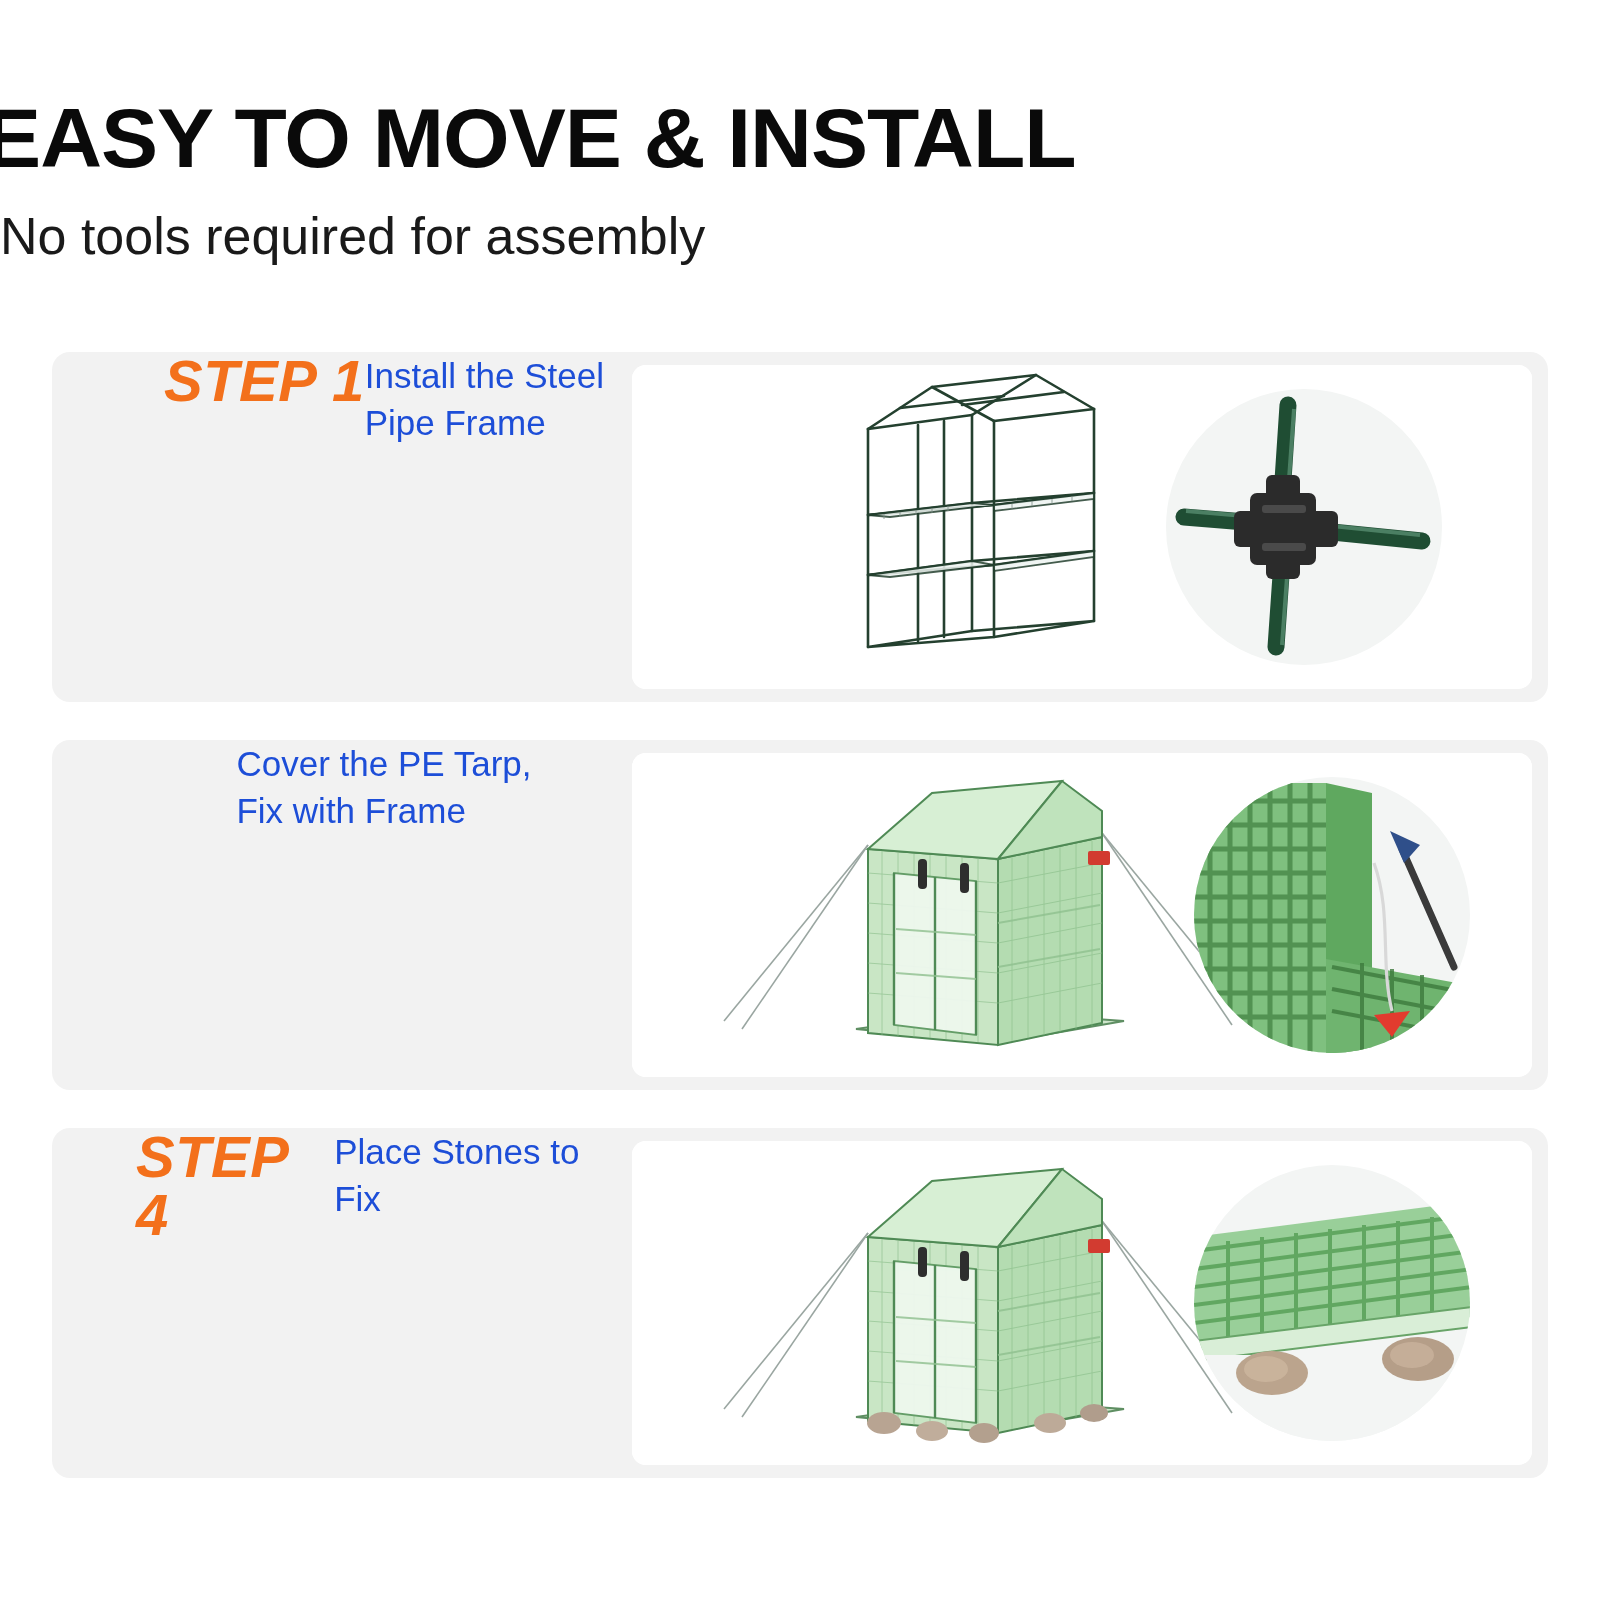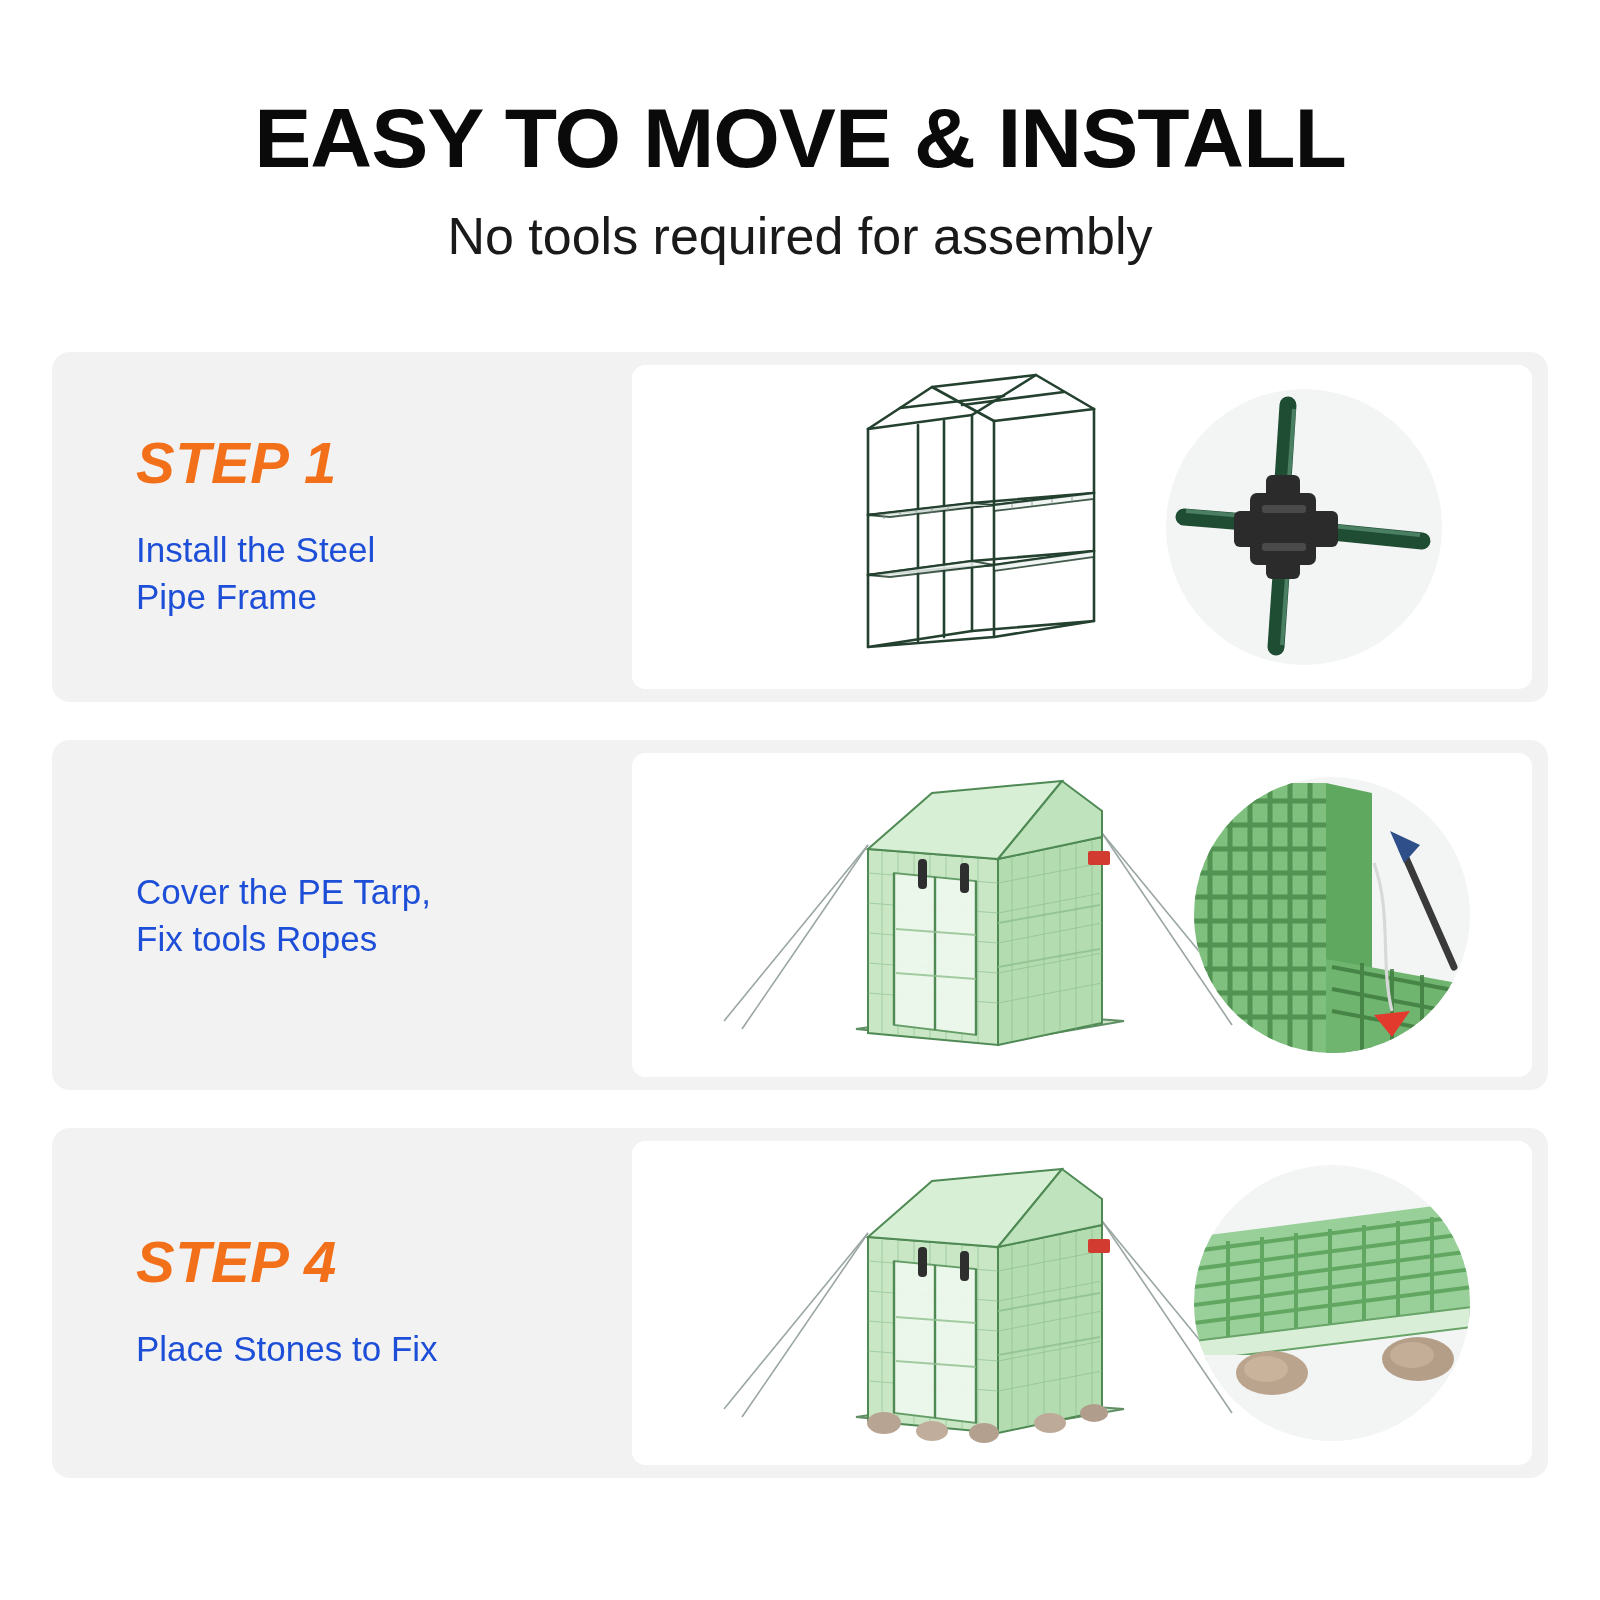--- a/index.html
+++ b/index.html
@@ -17,21 +17,20 @@
   .page {
     position: relative;
     width: 1600px;
     height: 1600px;
     background: #ffffff;
   }
 
   
   .header {
     padding-top: 96px;
-    text-align: center;
   }
   .main-title {
     font-family: "Liberation Sans", sans-serif;
     font-weight: bold;
     font-size: 84px;
     letter-spacing: -1px;
     line-height: 1;
     color: #0a0a0a;
     margin: 0;
     transform: scaleX(1.02);
@@ -56,21 +55,21 @@
     border-radius: 18px;
     height: 350px;
     margin-bottom: 38px;
     display: flex;
     align-items: stretch;
   }
   .step-text {
     width: 580px;
     padding-left: 84px;
     display: flex;
-    flex-direction: column;
+    flex-direction: row;
     justify-content: center;
     box-sizing: border-box;
   }
   .step-label {
     color: #F3701B;
     font-weight: bold;
     font-style: italic;
     font-size: 58px;
     letter-spacing: 0.5px;
     line-height: 1;
@@ -182,21 +181,21 @@
               <rect x="630" y="178" width="44" height="8" rx="3"></rect>
             </g>
           </g>
         </svg>
       </div>
     </div>
 
     <div class="step-card">
       <div class="step-text">
         <div class="step-desc">Cover the PE Tarp,
-Fix tools Ropes</div>
+Fix with Frame</div>
       </div>
       <div class="step-figure">
         <svg viewBox="0 0 900 324" xmlns="http://www.w3.org/2000/svg">
           <rect width="900" height="324" fill="#ffffff"></rect>
 
           <g stroke="#9aa6a1" stroke-width="1.6" fill="none">
             <path d="M236 92 L92 268"></path>
             <path d="M236 92 L110 276"></path>
             <path d="M470 80 L616 258"></path>
             <path d="M470 80 L600 272"></path>

